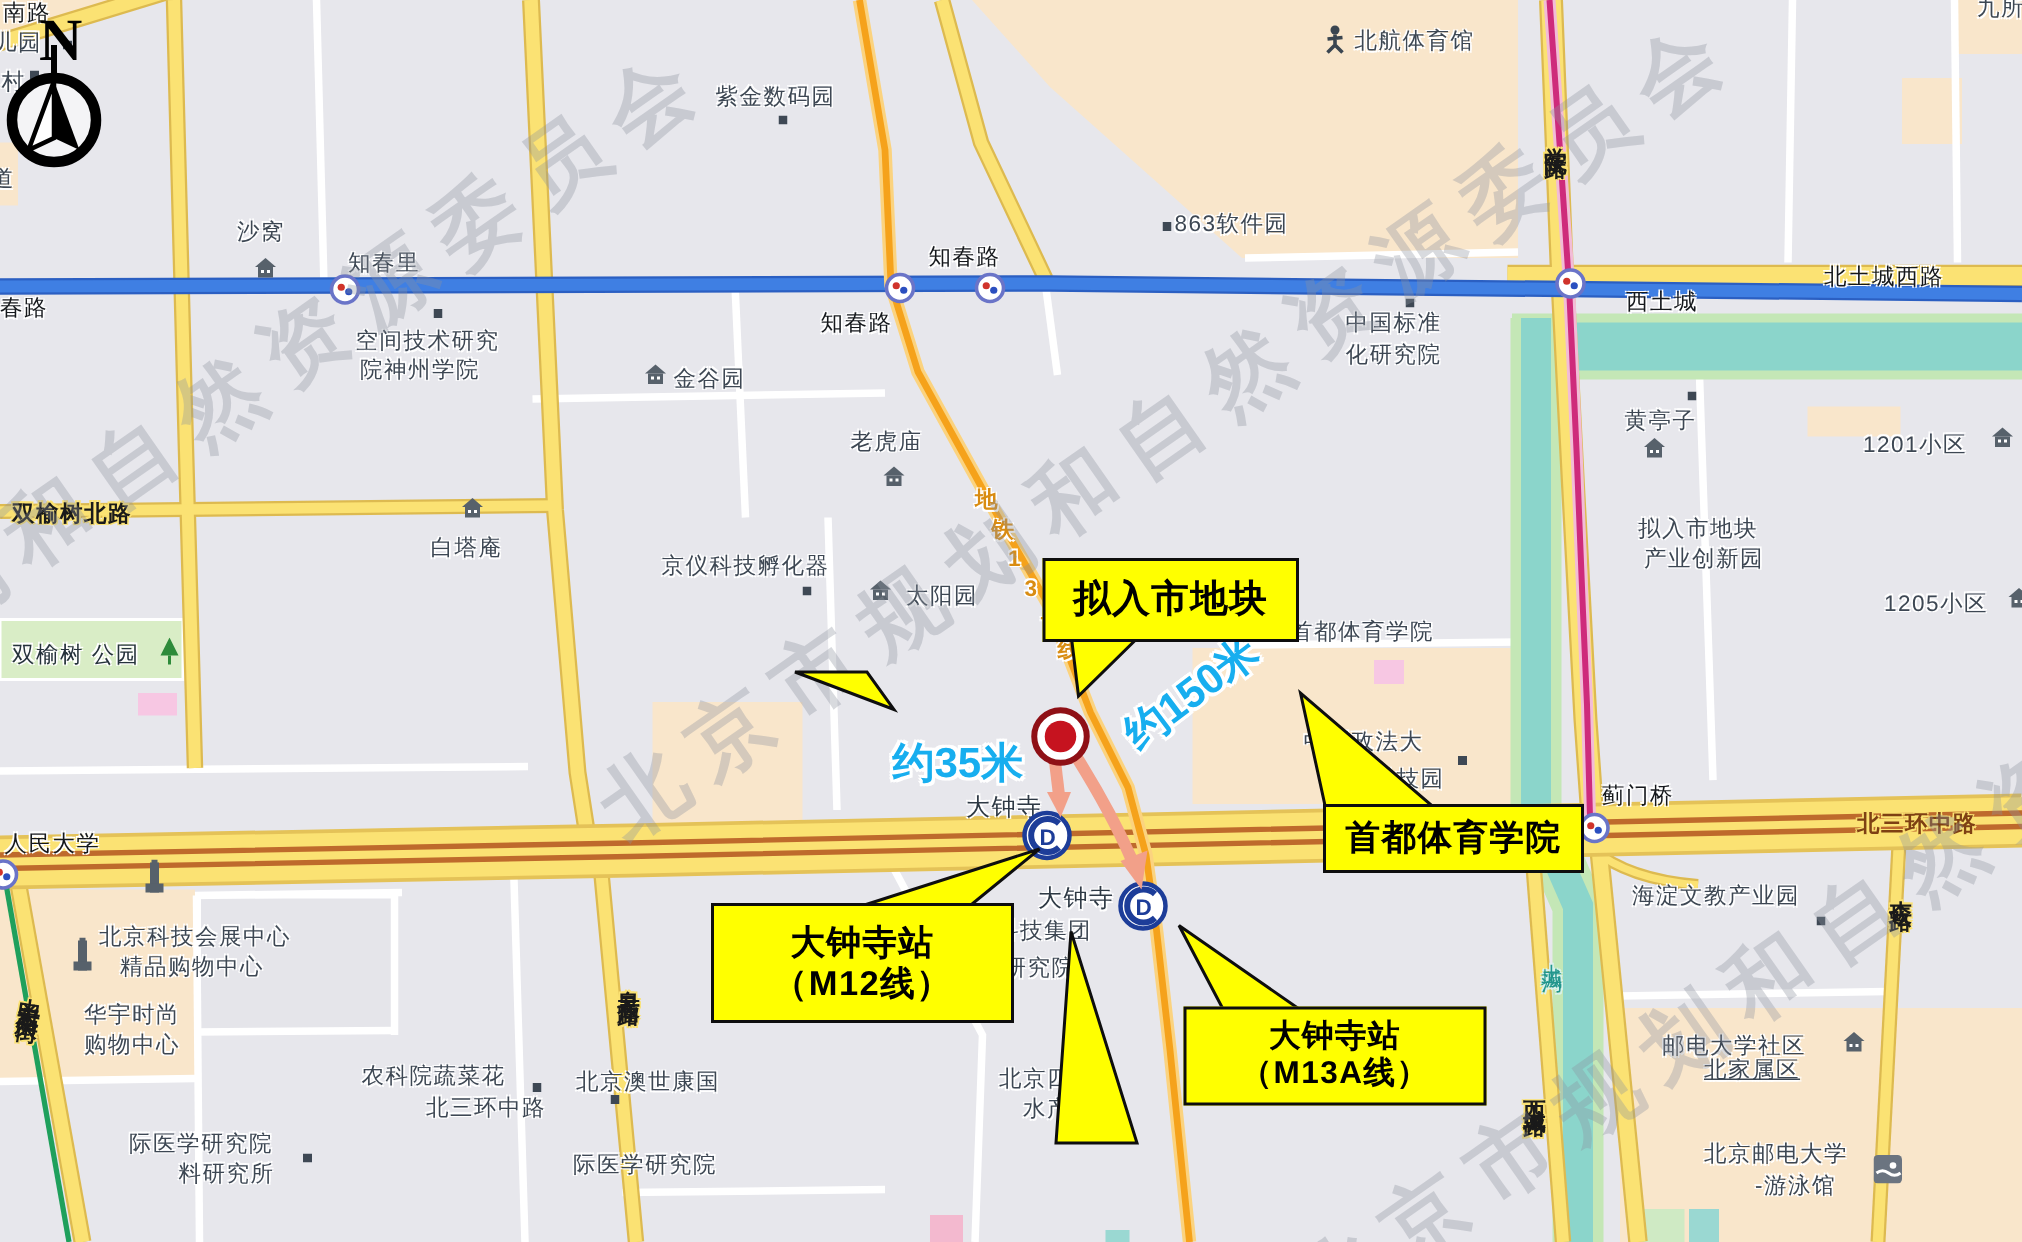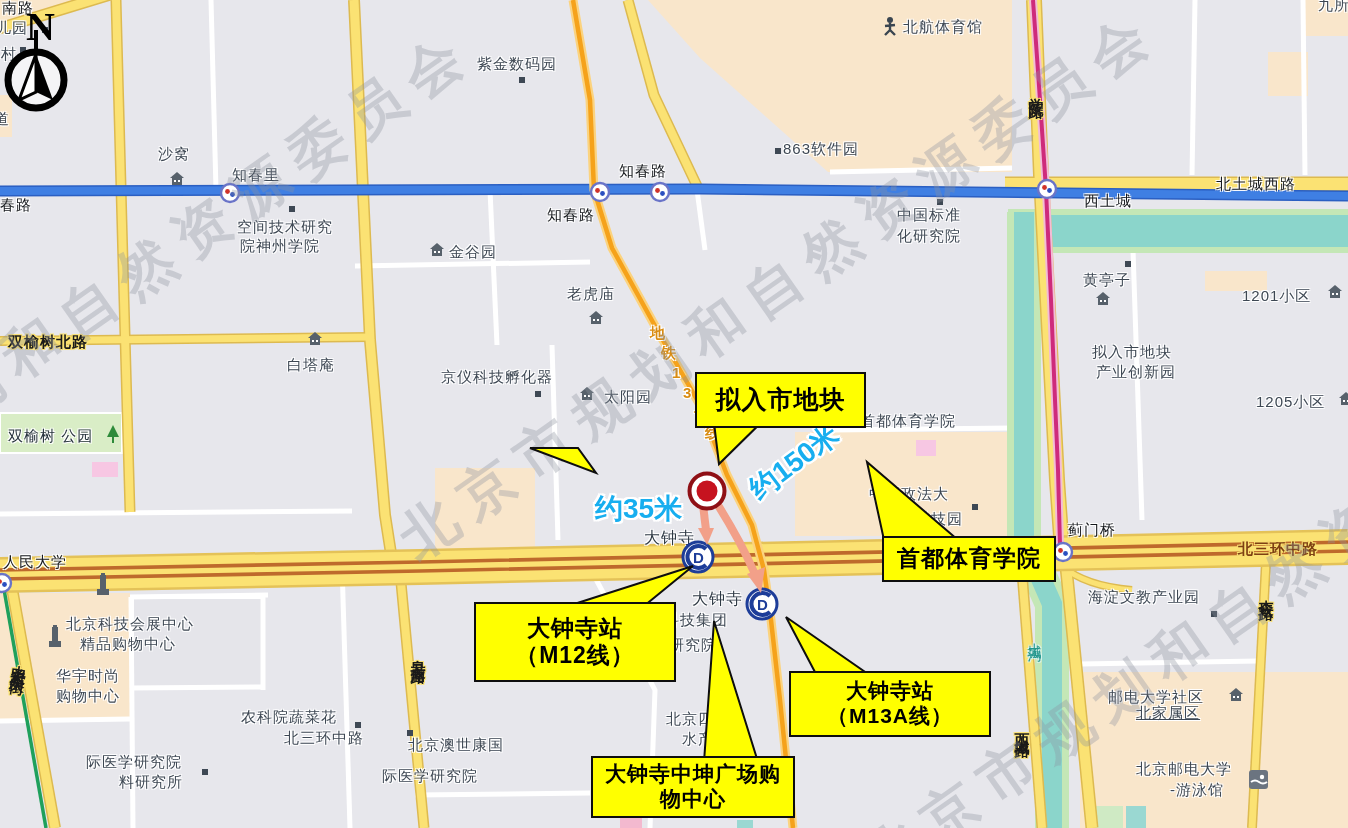--- a/index.html
+++ b/index.html
@@ -223,21 +223,21 @@
     <div class="lbl ry v" style="left: 408px; top: 648px;">皂君庙路</div>
     <div class="lbl ry v" style="left: 12px; top: 652px; transform: rotate(9deg); transform-origin: left top;">中关村南大街</div>
     <div class="lbl p" style="left: 66px; top: 615px;">北京科技会展中心</div>
     <div class="lbl p" style="left: 80px; top: 635px;">精品购物中心</div>
     <div class="lbl p" style="left: 56px; top: 667px;">华宇时尚</div>
     <div class="lbl p" style="left: 56px; top: 687px;">购物中心</div>
     <div class="lbl p" style="left: 241px; top: 708px;">农科院蔬菜花</div>
     <div class="lbl p" style="left: 284px; top: 729px;">北三环中路</div>
     <div class="lbl p" style="left: 86px; top: 753px;">际医学研究院</div>
     <div class="lbl p" style="left: 119px; top: 773px;">料研究所</div>
-    <div class="lbl p" style="left: 384px; top: 736px; margin-left: 24px;">北京澳世康国</div>
+    <div class="lbl p" style="left: 384px; top: 712px;">北京澳世康国</div>
     <div class="lbl p" style="left: 382px; top: 767px;">际医学研究院</div>
     <div class="lbl p" style="left: 666px; top: 710px;">北京四道口</div>
     <div class="lbl p" style="left: 682px; top: 730px;">水产</div>
     <div class="lbl p" style="left: 1108px; top: 688px;">邮电大学社区</div>
     <div class="lbl p" style="left: 1136px; top: 704px; text-decoration: underline;">北家属区</div>
     <div class="lbl p" style="left: 1136px; top: 760px;">北京邮电大学</div>
     <div class="lbl p" style="left: 1170px; top: 781px;">-游泳馆</div>
     <div class="mchar" style="left: 650px; top: 324px;">地</div>
     <div class="mchar" style="left: 661px; top: 344px;">铁</div>
     <div class="mchar" style="left: 672px; top: 364px;">1</div>
@@ -486,19 +486,15 @@
       <div>首都体育学院</div>
     </div>
     <div class="callout" style="left: 474px; top: 602px; width: 198px; height: 76px; font-size: 23px;">
       <div>大钟寺站</div>
       <div>（M12线）</div>
     </div>
     <div class="callout" style="left: 789px; top: 671px; width: 198px; height: 62px; font-size: 21px;">
       <div>大钟寺站</div>
       <div>（M13A线）</div>
     </div>
-    <div class="callout" style="left: 591px; top: 756px; width: 200px; height: 58px; font-size: 21px;">
-      <div>大钟寺中坤广场购</div>
-      <div>物中心</div>
-    </div>
     <div class="dist" style="left: 595px; top: 490px;">约35米</div>
     <div class="dist" style="left: 742px; top: 478px; transform: rotate(-37deg);">约150米</div>
   </div>
 
 </body></html>

